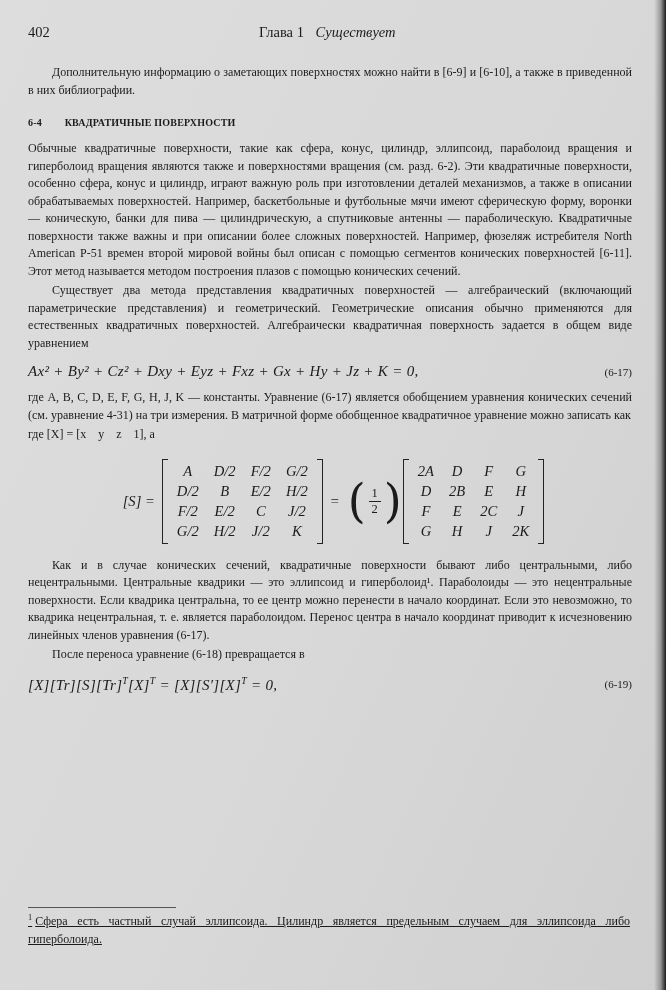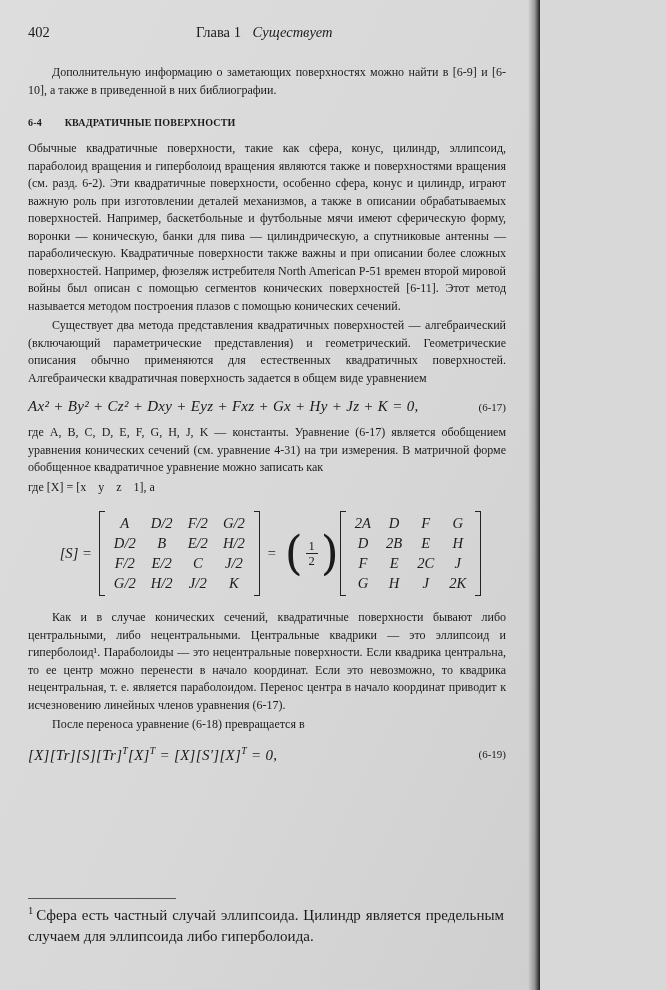--- a/index.html
+++ b/index.html
@@ -5,21 +5,21 @@
   * { margin: 0; padding: 0; box-sizing: border-box; }
   html, body { width: 666px; height: 990px; }
   body {
     font-family: "Liberation Serif", "DejaVu Serif", serif;
     color: #1b1b1b;
     overflow: hidden;
     background: #d8d8d8;
   }
   .page {
     position: relative;
-    width: 540px;
+    width: 666px;
     height: 990px;
     padding: 24px 34px 0 28px;
     background: linear-gradient(115deg, #dddddd 0%, #d8d8d8 55%, #cfcfcf 100%);
   }
   .edge-shadow {
     position: absolute;
     top: 0; right: 0;
     width: 12px; height: 100%;
     background: linear-gradient(to right, rgba(40,40,40,0) 0%, rgba(40,40,40,0.35) 55%, rgba(8,8,8,0.9) 100%);
     pointer-events: none;
@@ -105,23 +105,24 @@
     font-size: 12.5px;
     line-height: 1.15;
     margin: 0 2px;
   }
   .fraction .den { border-top: 1.1px solid #222; padding: 0 3px; }
   .fraction .num { padding: 0 3px; }
 
   .footnote {
     position: absolute;
     left: 28px; right: 36px; bottom: 42px;
-    font-size: 15px;
+    font-size: 12px;
     line-height: 1.45;
     text-align: justify;
+    text-decoration: underline;
   }
   .footnote-rule {
     width: 0; height: 0;
     border-top: 1px solid #555;
     width: 148px;
     margin-bottom: 4px;
   }
   .fn-sup { font-size: 0.7em; vertical-align: super; margin-right: 3px; }
 </style>
 </head>

